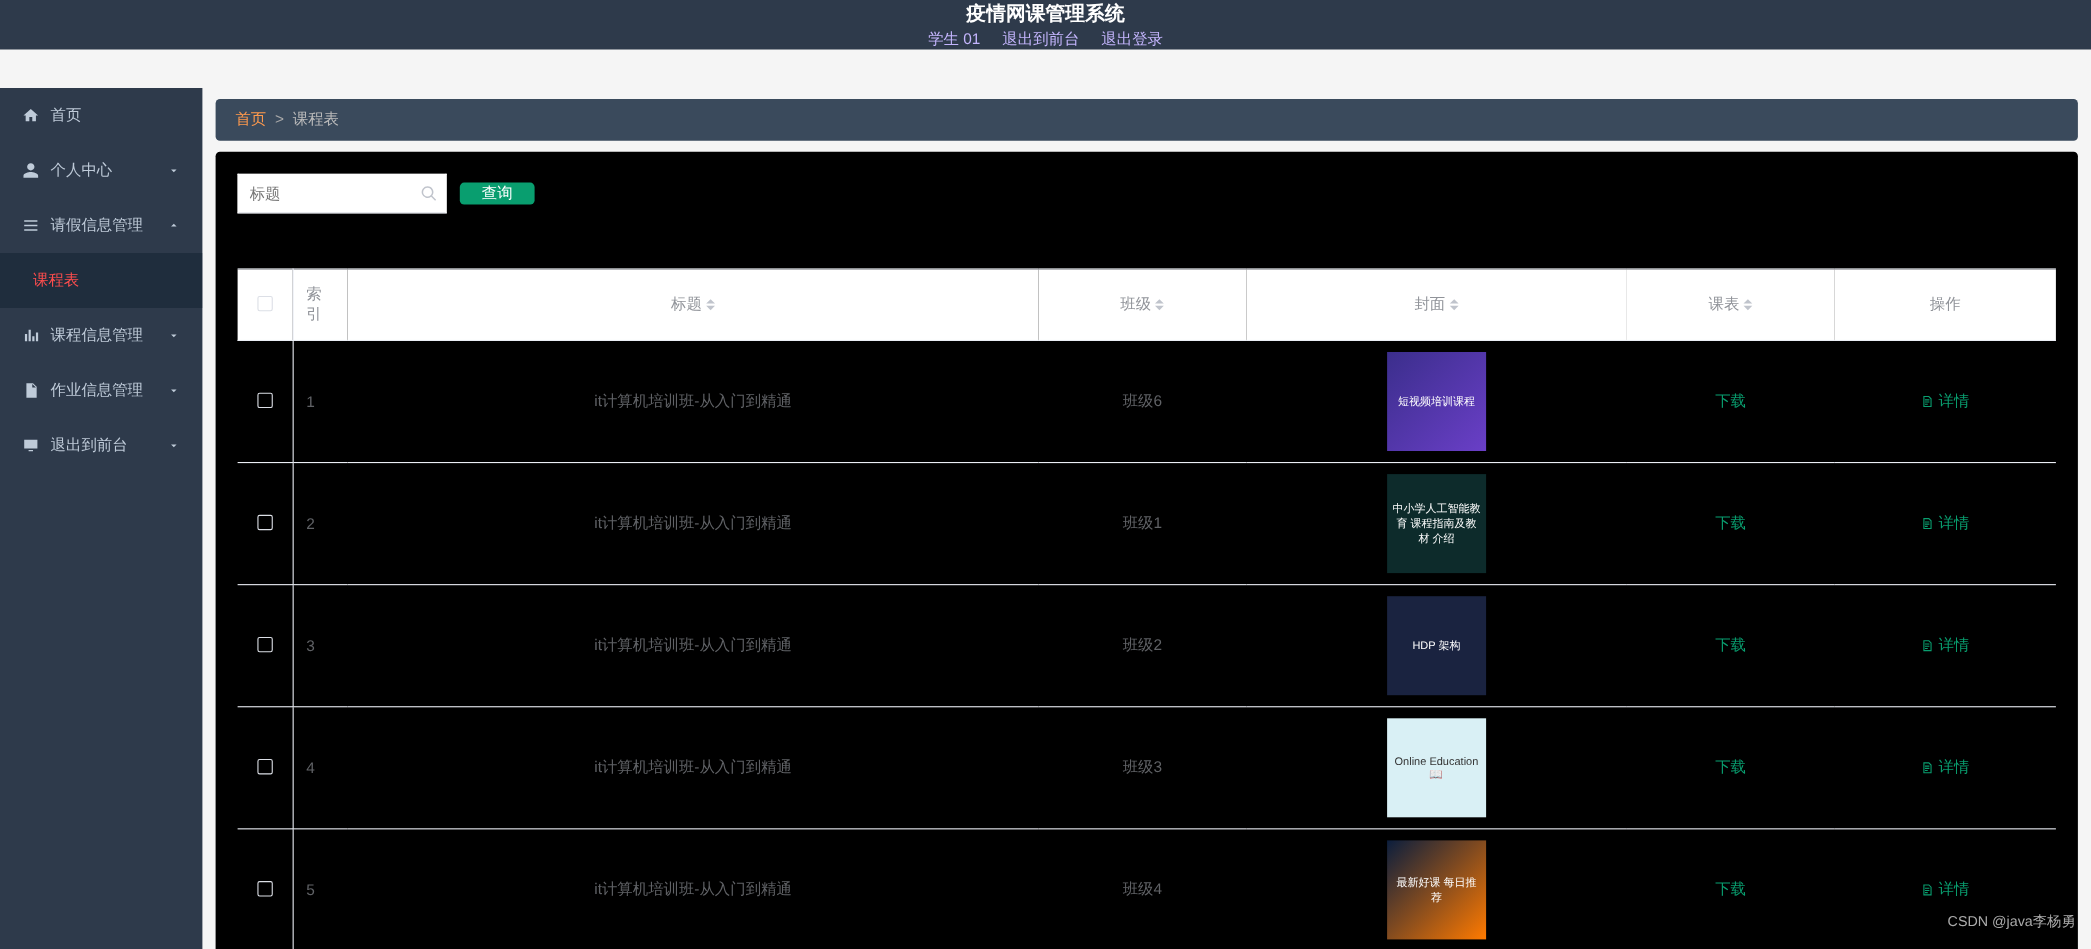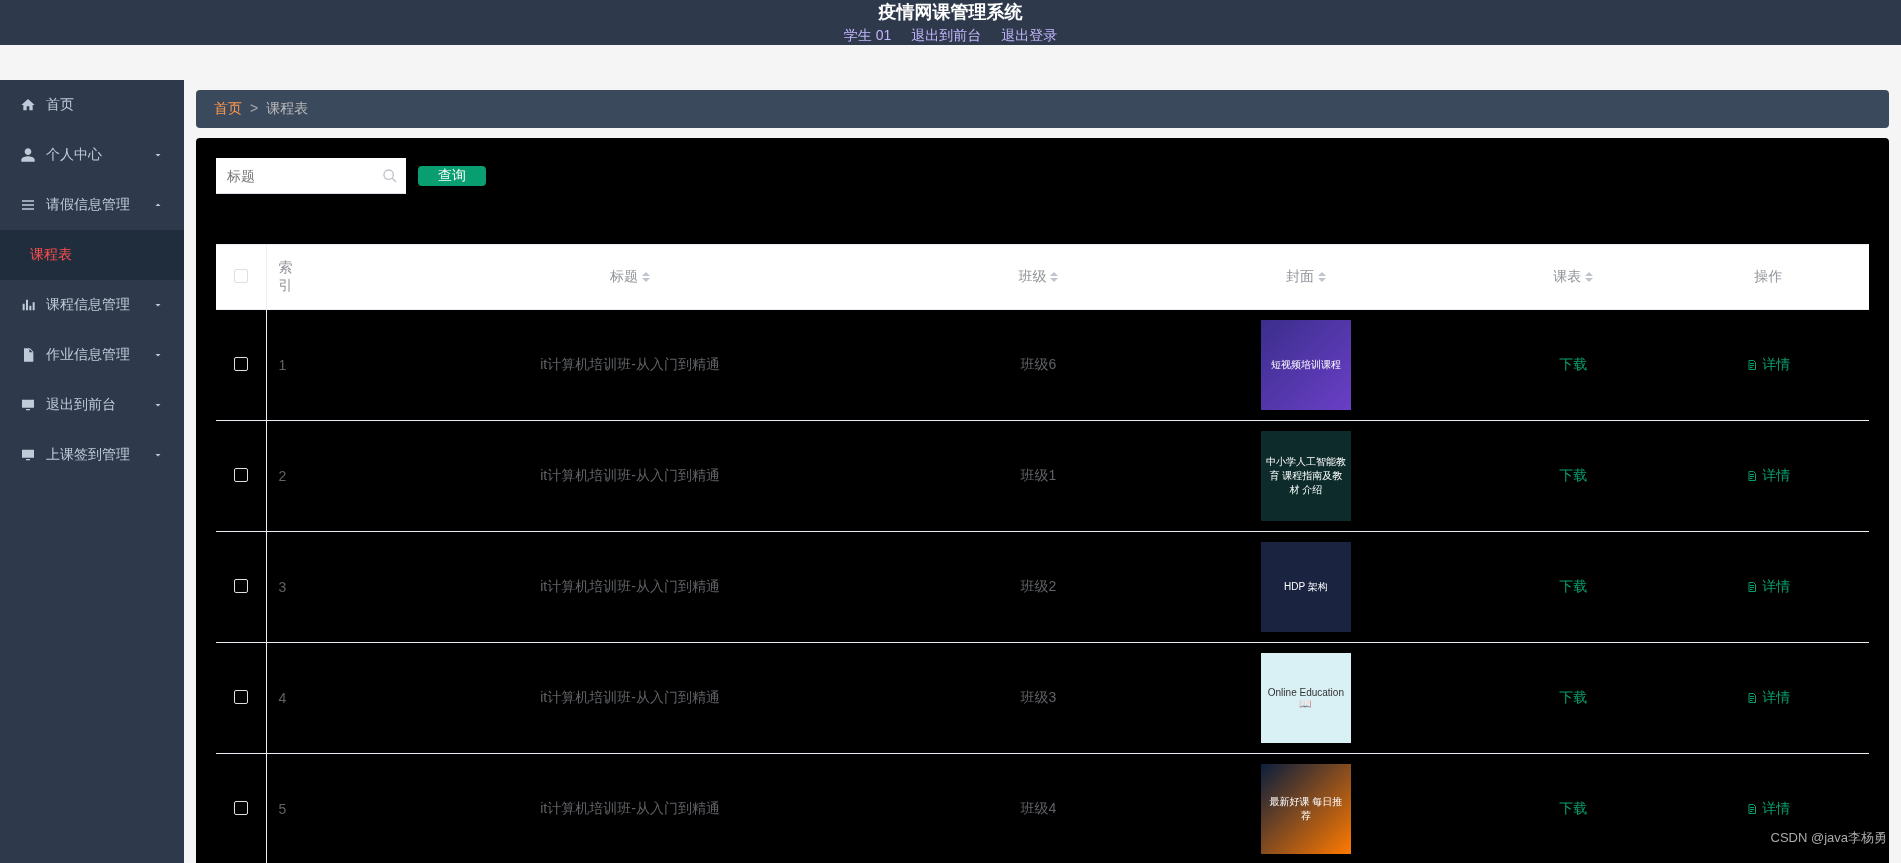--- a/index.html
+++ b/index.html
@@ -195,31 +195,20 @@
       <svg class="chevron" viewBox="0 0 24 24">
           <path d="M7 10l5 5 5-5z"></path>
         </svg>
     </div>
     <div class="sidebar-item">
       <div class="sidebar-item-left">
         <svg class="icon-svg" viewBox="0 0 24 24">
             <path d="M3 4h18v12H3V4zm6 14h6v2H9z"></path>
           </svg>
         <span>退出到前台</span>
-      </div>
-      <svg class="chevron" viewBox="0 0 24 24">
-          <path d="M7 10l5 5 5-5z"></path>
-        </svg>
-    </div>
-    <div class="sidebar-item">
-      <div class="sidebar-item-left">
-        <svg class="icon-svg" viewBox="0 0 24 24">
-            <path d="M3 4h18v12H3V4zm6 14h6v2H9z"></path>
-          </svg>
-        <span>上课签到管理</span>
       </div>
       <svg class="chevron" viewBox="0 0 24 24">
           <path d="M7 10l5 5 5-5z"></path>
         </svg>
     </div>
   </div>
 
   <div class="main">
     <div class="breadcrumb">
       <span class="breadcrumb-home">首页</span>

